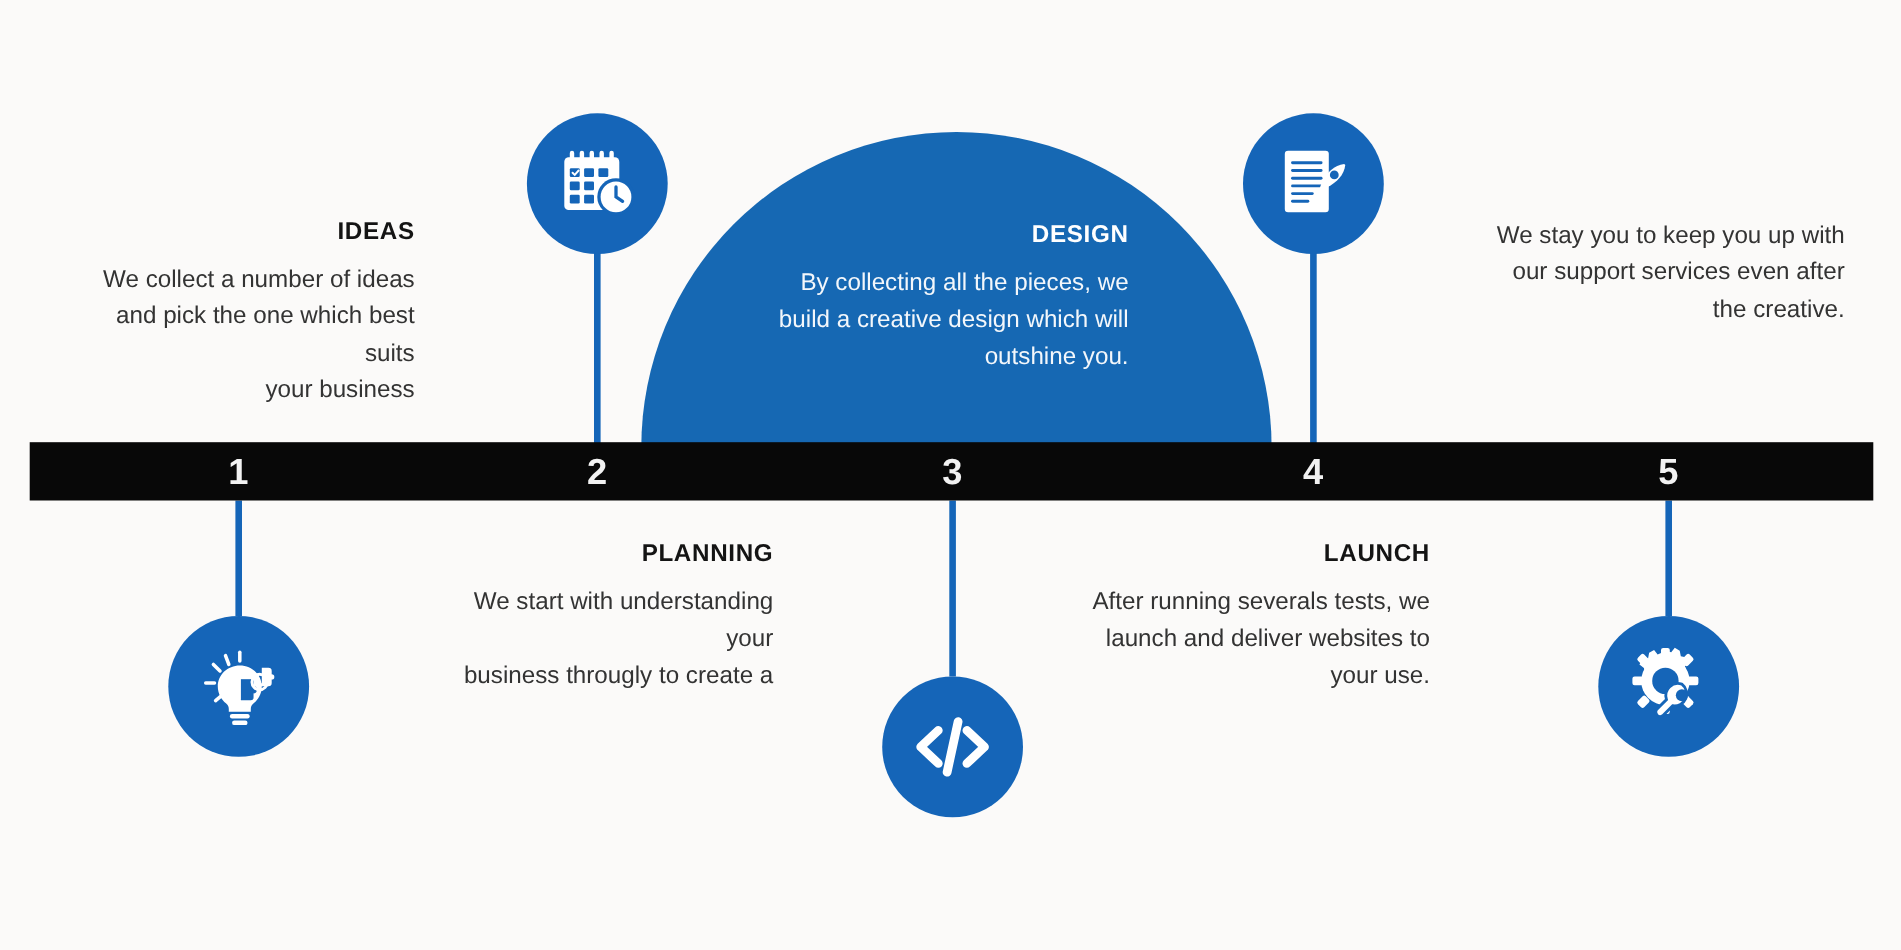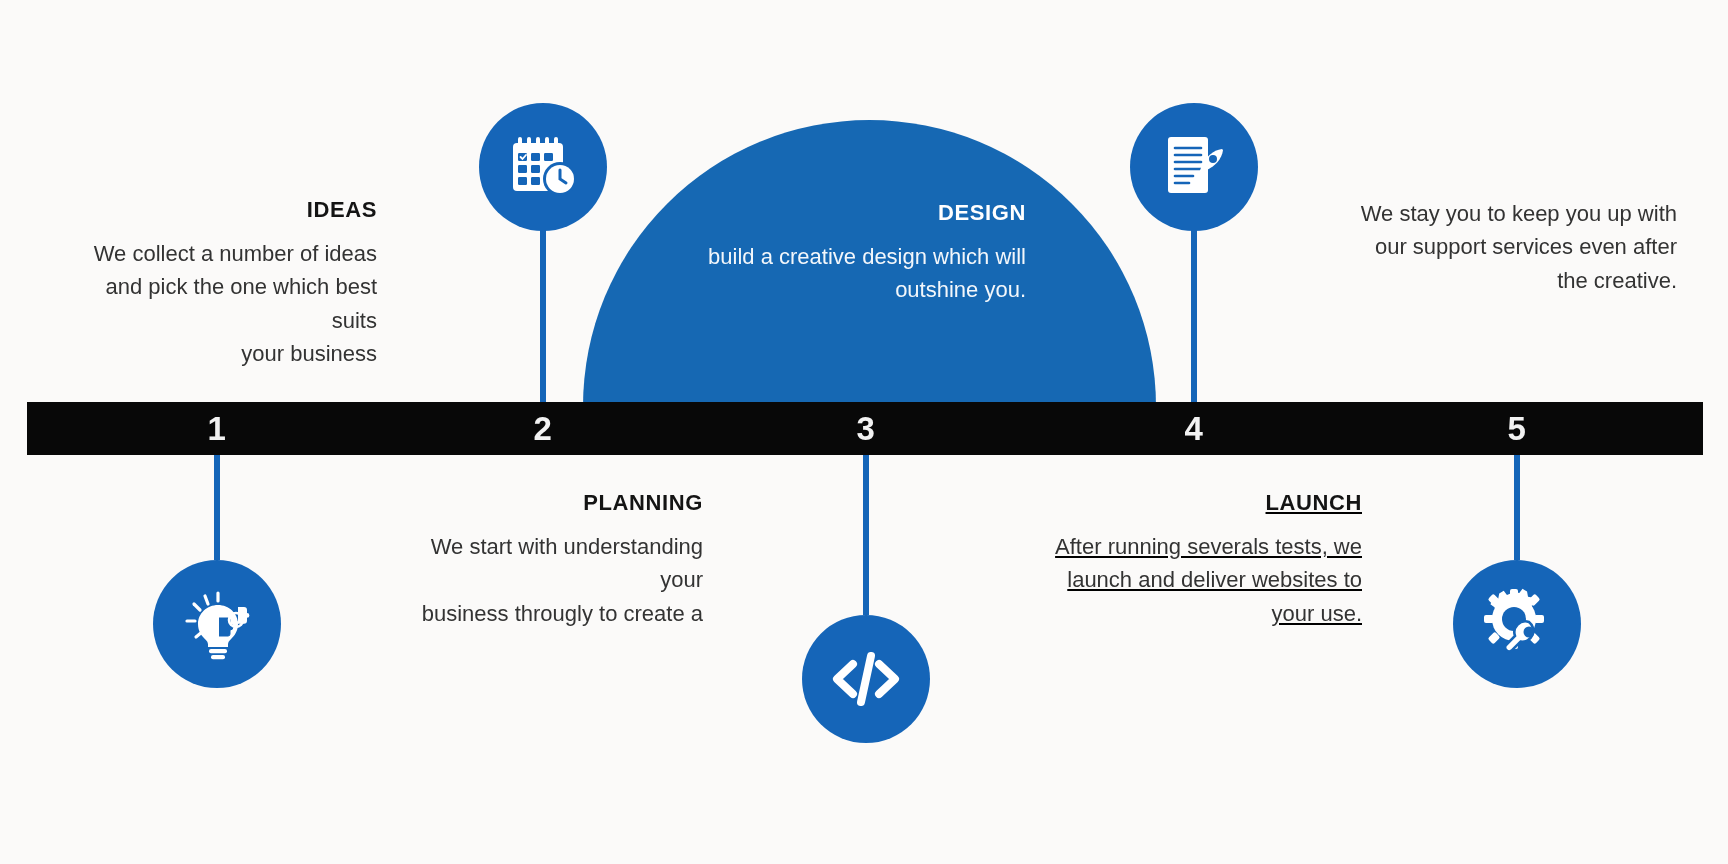--- a/index.html
+++ b/index.html
@@ -217,26 +217,27 @@
     <p class="head">PLANNING</p>
     <p class="body">
       <span>We start with understanding your</span>
       <span>business througly to create a</span>
     </p>
   </div>
 
   <div class="block light" style="left:866px;top:200px;">
     <p class="head">DESIGN</p>
     <p class="body">
+      <span>By collecting all the pieces, we</span>
       <span>build a creative design which will</span>
       <span>outshine you.</span>
     </p>
   </div>
 
-  <div class="block" style="left:1202px;top:490px;text-decoration:underline;">
+  <div class="block" style="left:1140px;top:490px;">
     <p class="head">LAUNCH</p>
     <p class="body">
       <span>After running severals tests, we</span>
       <span>launch and deliver websites to</span>
       <span>your use.</span>
     </p>
   </div>
 
   <div class="block" style="left:1517px;top:197px;">
     <p class="body">

